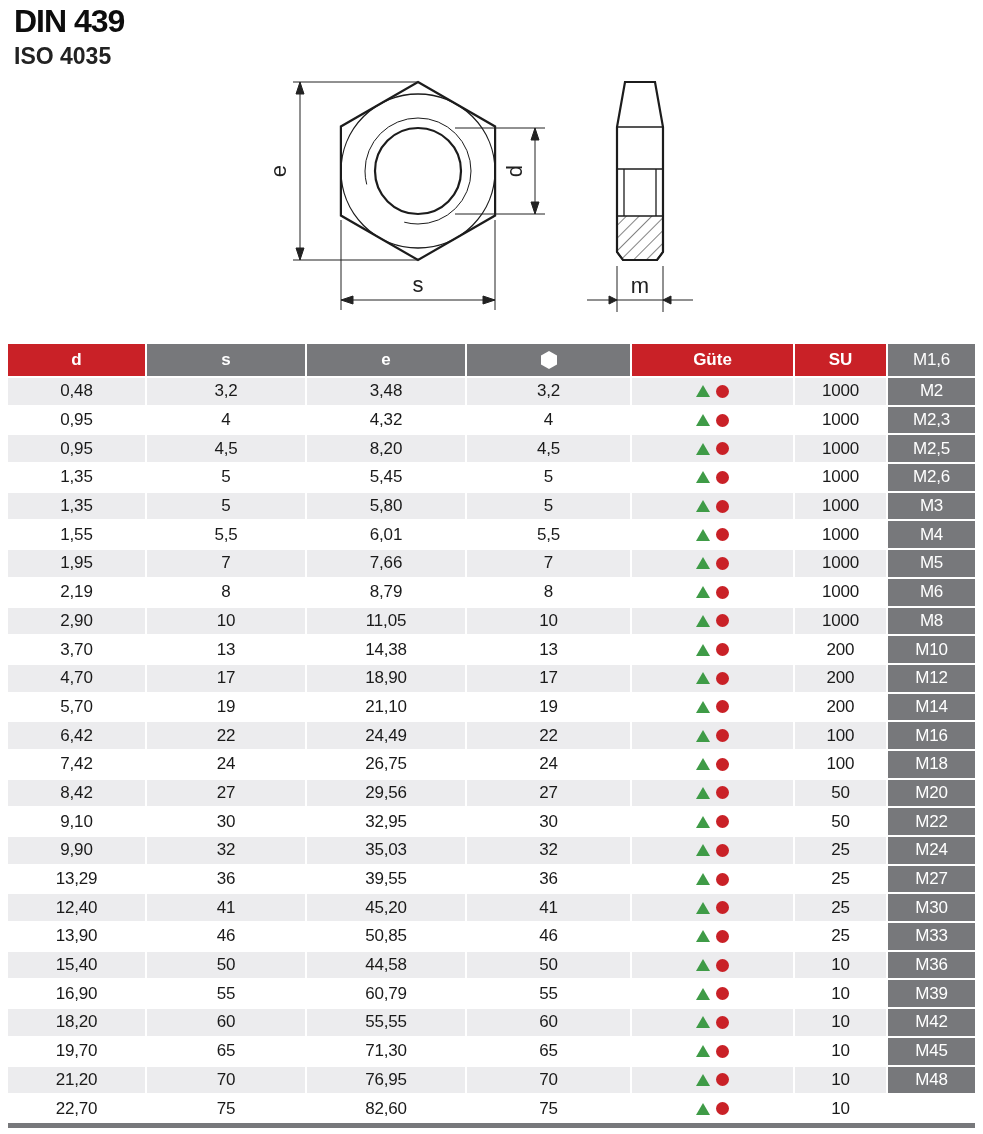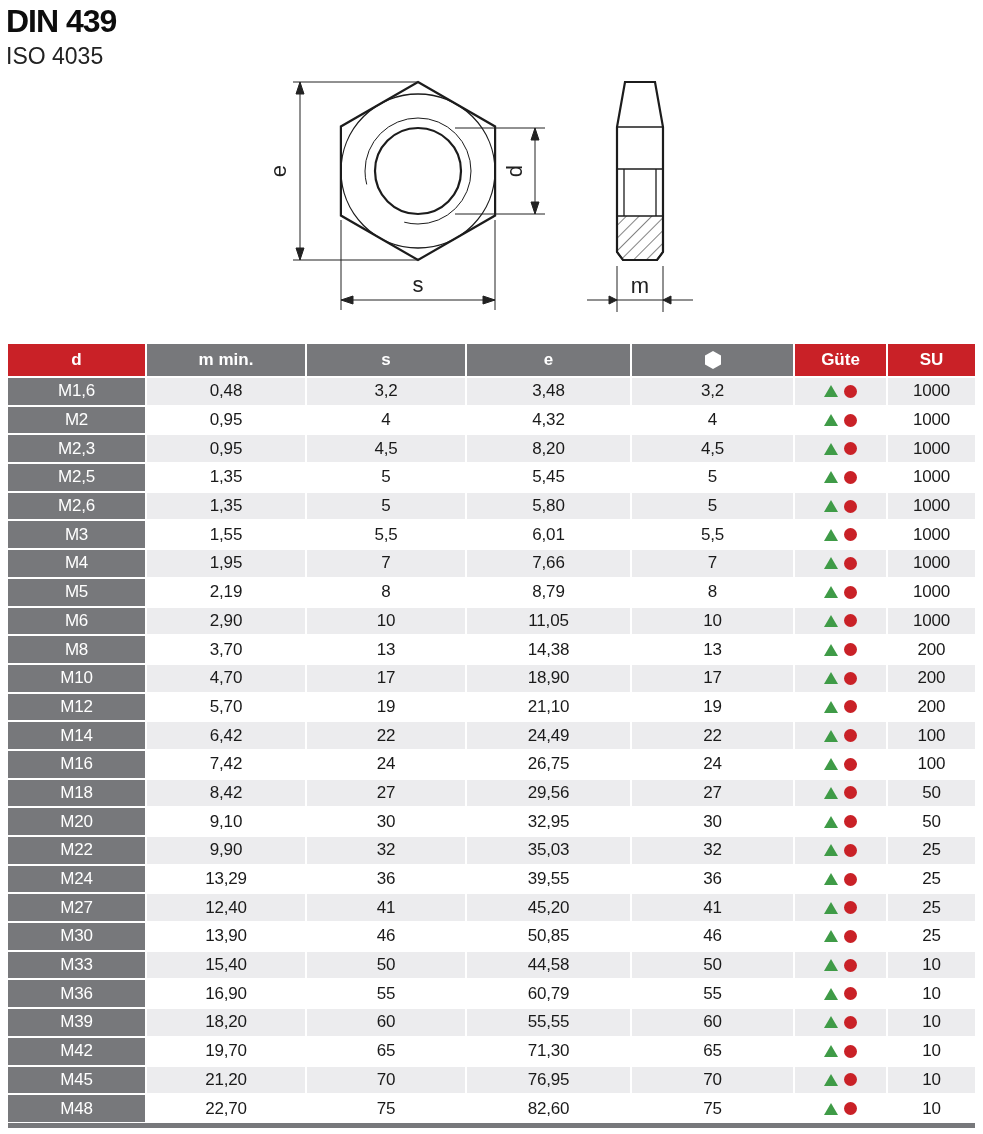--- a/index.html
+++ b/index.html
@@ -3,23 +3,23 @@
 <meta charset="utf-8">
 <style>
   html,body{margin:0;padding:0;}
   body{
     width:983px;height:1134px;position:relative;overflow:hidden;
     background:#ffffff;
     font-family:"Liberation Sans", sans-serif;
     color:#1a1a1a;
   }
   
-  .titleblock{position:absolute;left:6px;top:4px;}
+  .titleblock{position:absolute;left:14px;top:4px;}
   .title{font-size:32px;font-weight:bold;letter-spacing:-1px;color:#0d0d0d;line-height:1.1;}
-  .subtitle{font-size:23px;font-weight:normal;color:#222;line-height:1.2;margin-top:4px;}
+  .subtitle{font-size:23px;font-weight:bold;color:#222;line-height:1.2;margin-top:4px;}
   
   .drawing{position:absolute;left:250px;top:70px;width:460px;height:250px;}
   .drawing text{font-family:"Liberation Sans", sans-serif;font-size:22px;fill:#222;}
   
   .spec-table{
     position:absolute;left:8px;top:344px;width:967px;
     display:grid;
     grid-template-columns:137px 158px 158px 163px 161px 91px 87px;
     grid-template-rows:32px;
     grid-auto-rows:26.7px;
@@ -102,21 +102,20 @@
     <line x1="413" y1="196" x2="413" y2="242"></line>
     <line x1="337" y1="230" x2="443" y2="230"></line>
     <polygon points="367,230 359,226 359,234"></polygon>
     <polygon points="413,230 421,226 421,234"></polygon>
   </g>
   <text x="390" y="223" text-anchor="middle">m</text>
 </svg>
 
 <div class="spec-table">
   <div class="hcell red">d</div>
-  <div class="hcell gray">m min.</div>
   <div class="hcell gray">s</div>
   <div class="hcell gray">e</div>
   <div class="hcell gray">
     <svg width="16" height="18" viewBox="0 0 16 18">
       <polygon points="8,0 16,4.5 16,13.5 8,18 0,13.5 0,4.5" fill="#ffffff"></polygon>
     </svg>
   </div>
   <div class="hcell red">Güte</div>
   <div class="hcell red">SU</div>
 <div class="cell rowhead">M1,6</div>

